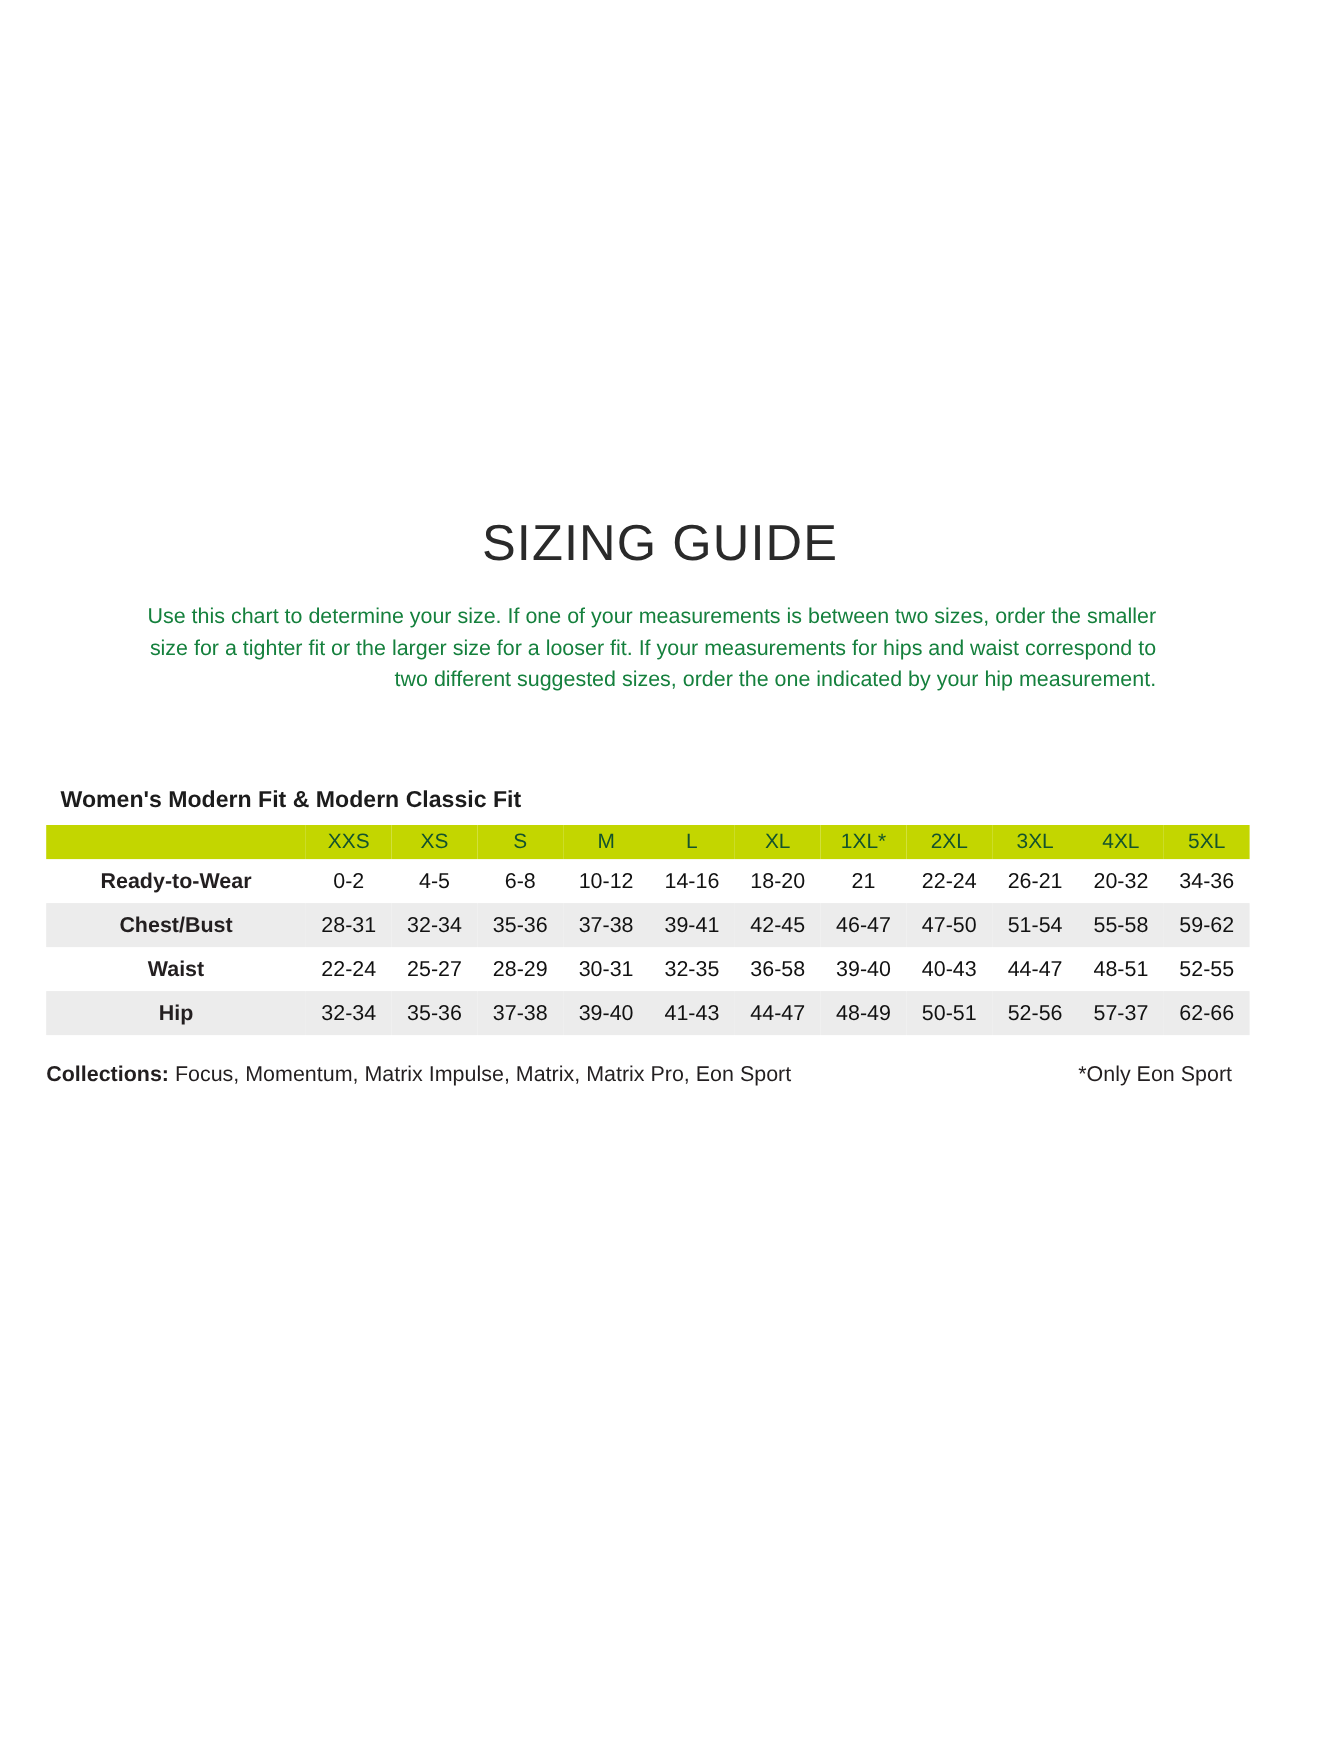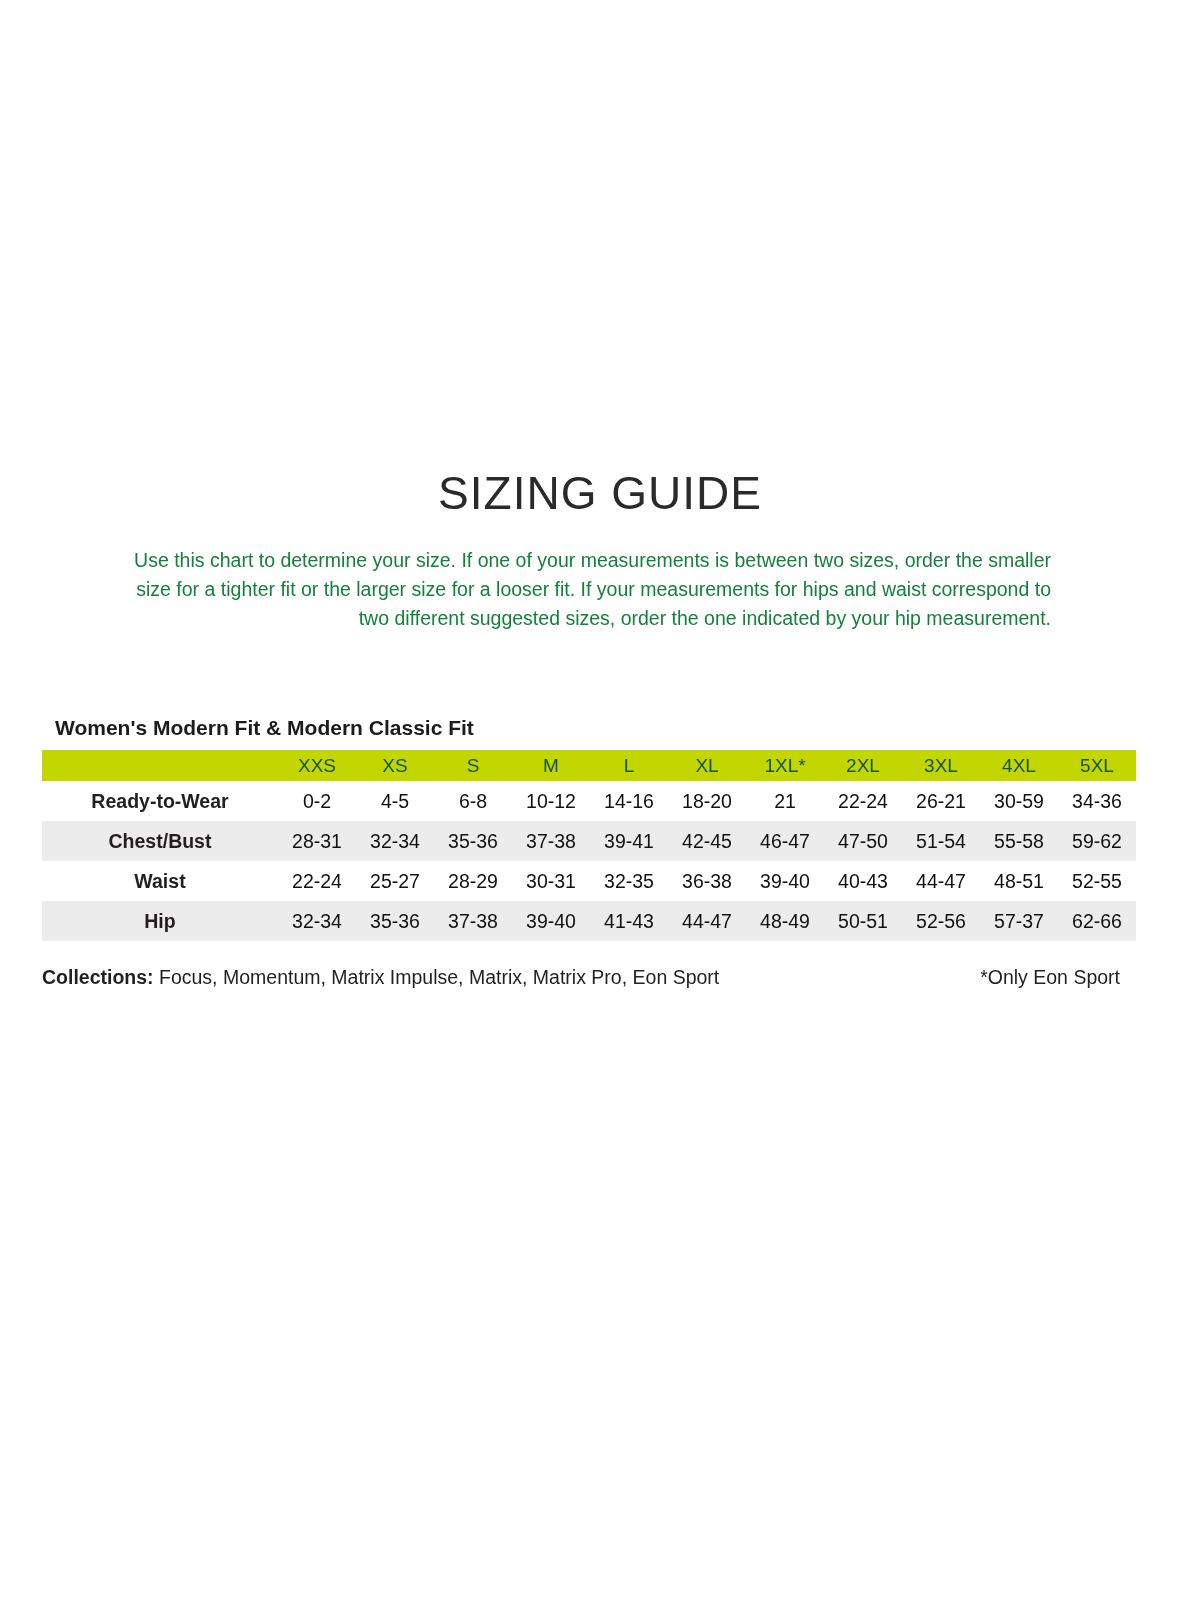--- a/index.html
+++ b/index.html
@@ -138,21 +138,21 @@
             <th>Ready-to-Wear</th>
             <td>0-2</td>
             <td>4-5</td>
             <td>6-8</td>
             <td>10-12</td>
             <td>14-16</td>
             <td>18-20</td>
             <td>21</td>
             <td>22-24</td>
             <td>26-21</td>
-            <td>30-59</td>
+            <td>20-32</td>
             <td>34-36</td>
           </tr>
           <tr class="striped">
             <th>Chest/Bust</th>
             <td>28-31</td>
             <td>32-34</td>
             <td>35-36</td>
             <td>37-38</td>
             <td>39-41</td>
             <td>42-45</td>
@@ -162,21 +162,21 @@
             <td>55-58</td>
             <td>59-62</td>
           </tr>
           <tr>
             <th>Waist</th>
             <td>22-24</td>
             <td>25-27</td>
             <td>28-29</td>
             <td>30-31</td>
             <td>32-35</td>
-            <td>36-38</td>
+            <td>36-58</td>
             <td>39-40</td>
             <td>40-43</td>
             <td>44-47</td>
             <td>48-51</td>
             <td>52-55</td>
           </tr>
           <tr class="striped">
             <th>Hip</th>
             <td>32-34</td>
             <td>35-36</td>

